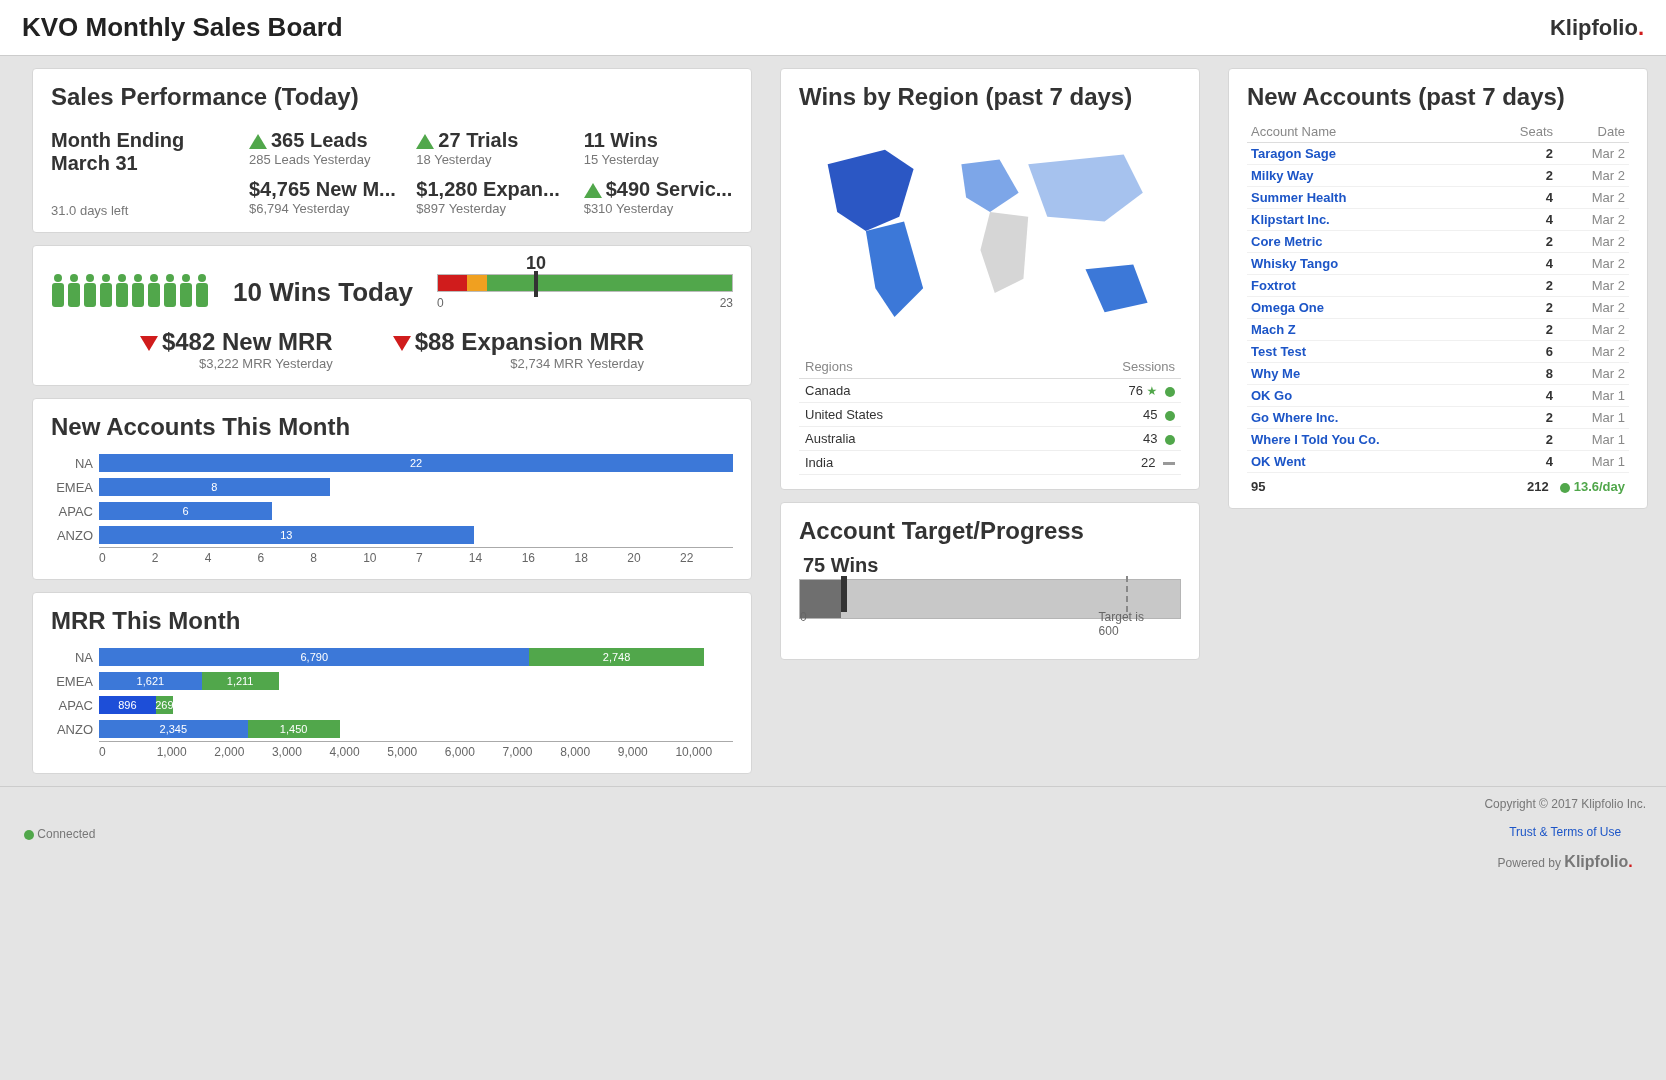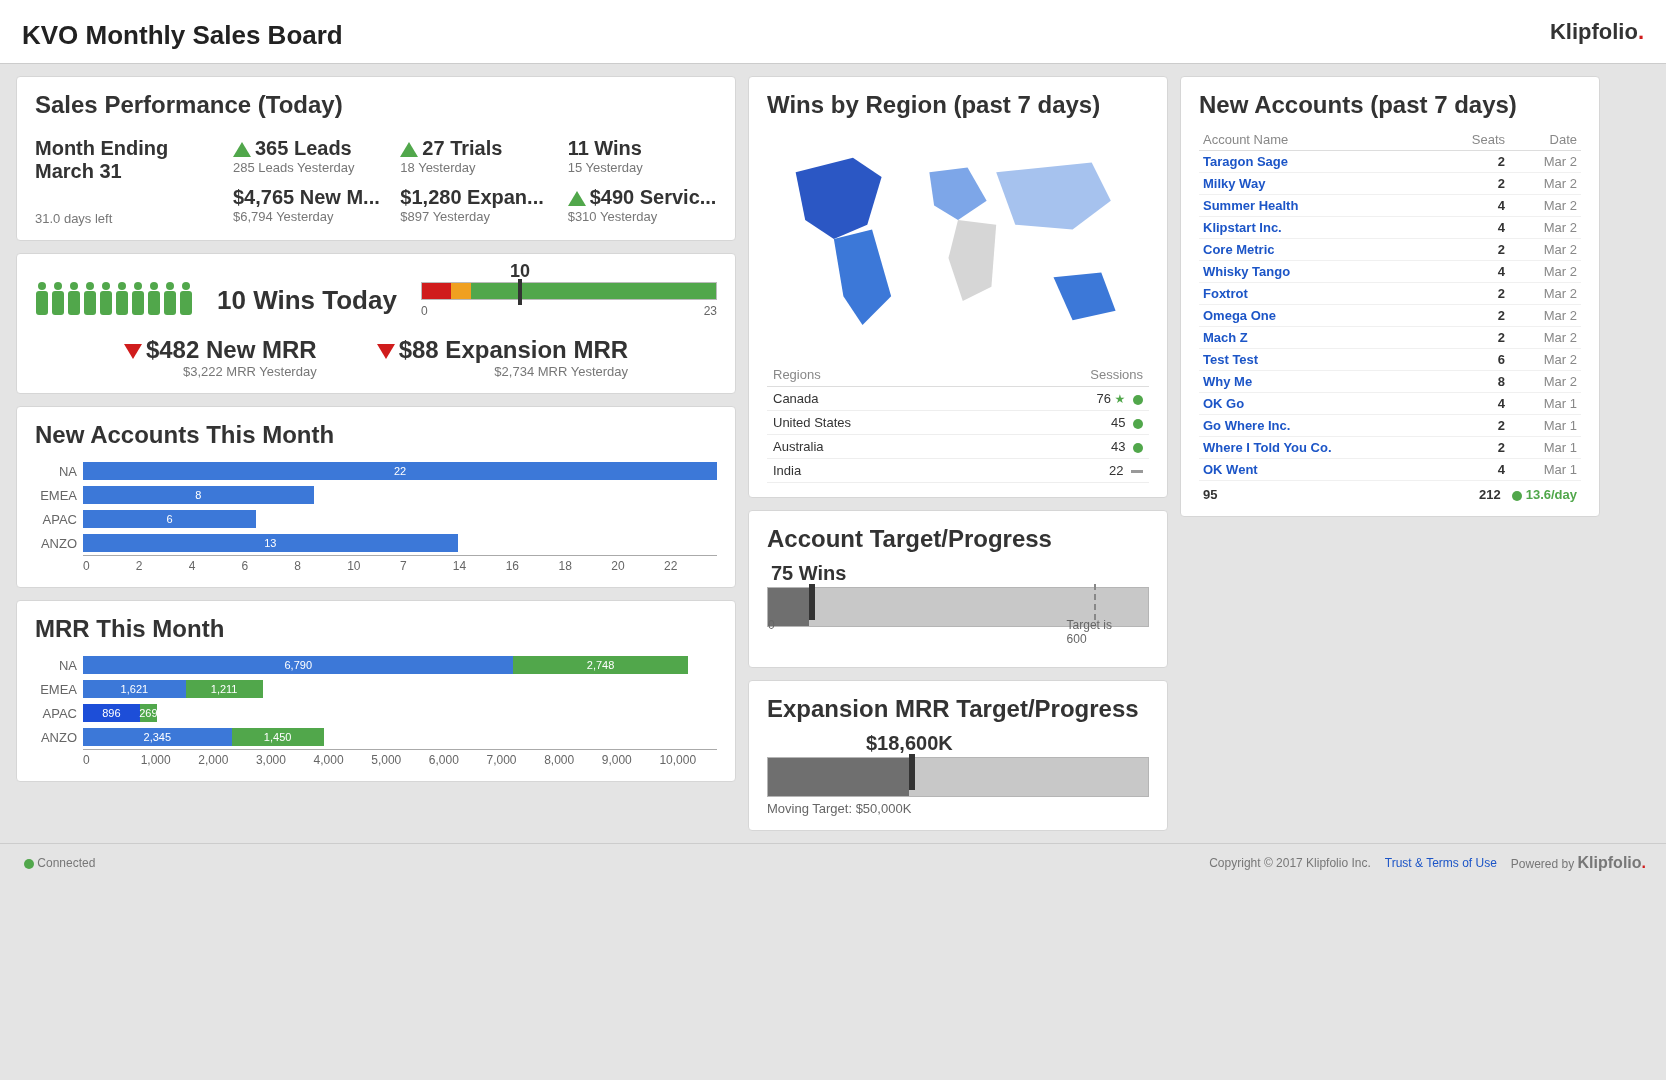--- a/index.html
+++ b/index.html
@@ -1,21 +1,21 @@
 <!DOCTYPE html>
 <html><head>
 <meta charset="utf-8">
 <style>
   * { box-sizing: border-box; margin: 0; padding: 0; }
   html, body { font-family: "Segoe UI", Arial, sans-serif; background:#e4e4e4; color:#333; }
   .header { background:#fff; border-bottom:1px solid #ccc; padding:12px 22px; display:flex; justify-content:space-between; align-items:center; }
-  .header h1 { font-size:26px; font-weight:700; color:#222;margin-top:8px; }
+  .header h1 { font-size:26px; font-weight:700; color:#222; }
   .logo { font-weight:bold; font-size:22px; }
   .logo .dot { color:#d01c1c; }
-  .grid { display:grid; grid-template-columns: 720px 420px 420px; gap:12px; padding:12px 16px; }
+  .grid { display:grid; grid-template-columns: 720px 420px 420px; gap:28px; padding:12px 32px; }
   .card { background:#fff; border:1px solid #d6d6d6; border-radius:4px; padding:14px 18px; }
   .card h2 { font-size:24px; color:#333; font-weight:600; margin-bottom:10px; }
   .sales-kpis { display:grid; grid-template-columns: 180px 1fr 1fr 1fr; gap:8px 18px; margin-top:18px; }
   .kpi-big { font-size:20px; font-weight:600; color:#333; white-space:nowrap; overflow:hidden; text-overflow:ellipsis; }
   .kpi-sub { font-size:13px; color:#777; }
   .tri-up { display:inline-block; width:0;height:0;border-left:9px solid transparent;border-right:9px solid transparent;border-bottom:15px solid #51a74b; vertical-align:middle; margin-right:4px;}
   .tri-down { display:inline-block; width:0;height:0;border-left:9px solid transparent;border-right:9px solid transparent;border-top:15px solid #d01c1c; vertical-align:middle; margin-right:4px;}
   .wins-row { display:flex; align-items:center; gap:24px; margin:14px 0 18px; }
   .people { display:flex; gap:2px; }
   .person { width:14px; height:36px; position:relative; }
@@ -54,21 +54,21 @@
   .accts-table a { color:#1c55c7; text-decoration:none; font-weight:600;}
   .accts-total { display:flex; justify-content:space-between; font-size:13px; font-weight:600; padding:6px 4px 0;}
   .progress { position:relative; height:40px; background:#c8c8c8; border:1px solid #b5b5b5; margin-top:20px; }
   .progress .bar { position:absolute; top:0; left:0; height:100%; background:#6f6f6f;}
   .progress .tick { position:absolute; top:-4px; height:36px; width:6px; background:#333;}
   .progress .target-line { position:absolute; top:-4px; height:36px; border-left:2px dashed #888;}
   .progress .label-top { position:absolute; top:-26px; font-size:20px; font-weight:600; transform:translateX(-50%);}
   .progress .axis-l { position:absolute; top:30px; left:0; font-size:12px; color:#666;}
   .progress .axis-r { position:absolute; top:30px; font-size:12px; color:#666; transform:translateX(-50%);}
   .footer { display:flex; justify-content:space-between; align-items:center; padding:10px 20px; font-size:12px; color:#777; border-top:1px solid #ccc; background:#e4e4e4;}
-  .footer .right { display:flex; gap:14px; align-items:center;}
+  .footer .right { display:flex; gap:14px; align-items:center;flex-direction:column;}
   .footer a { color:#1c55c7; text-decoration:none;}
   .col1 { display:flex; flex-direction:column; gap:12px;}
   .stack { display:flex; flex-direction:column; gap:12px;}
   .right-col { display:flex; flex-direction:column; gap:12px;}
   .sub-note { font-size:13px; color:#666; margin-top:4px;}
 </style>
 </head>
 <body>
 
 <div class="header">
@@ -299,29 +299,20 @@
       <div class="progress" id="acct-progress" style="margin-top:34px;margin-bottom:26px">
           <div class="bar" style="width:10.714285714285714%"></div>
           <div class="tick" style="left:10.714285714285714%"></div>
           <div class="label-top" style="left:10.714285714285714%">75 Wins</div>
           <div class="target-line" style="left:85.71428571428571%"></div>
           <div class="axis-r" style="left:85.71428571428571%">Target is 600</div>
           <div class="axis-l">0</div>
         </div>
     </div>
 
-    <div class="card">
-      <h2>Expansion MRR Target/Progress</h2>
-      <div class="progress" id="exp-progress" style="margin-top:34px">
-          <div class="bar" style="width:37.2%"></div>
-          <div class="tick" style="left:37.2%"></div>
-          <div class="label-top" style="left:37.2%">$18,600K</div>
-        </div>
-      <div class="sub-note">Moving Target: $50,000K</div>
-    </div>
   </div>
 
   <div class="right-col">
     <div class="card">
       <h2>New Accounts (past 7 days)</h2>
       <table class="accts-table">
         <thead>
             <tr>
           <th>Account Name</th>
           <th class="r">Seats</th>

